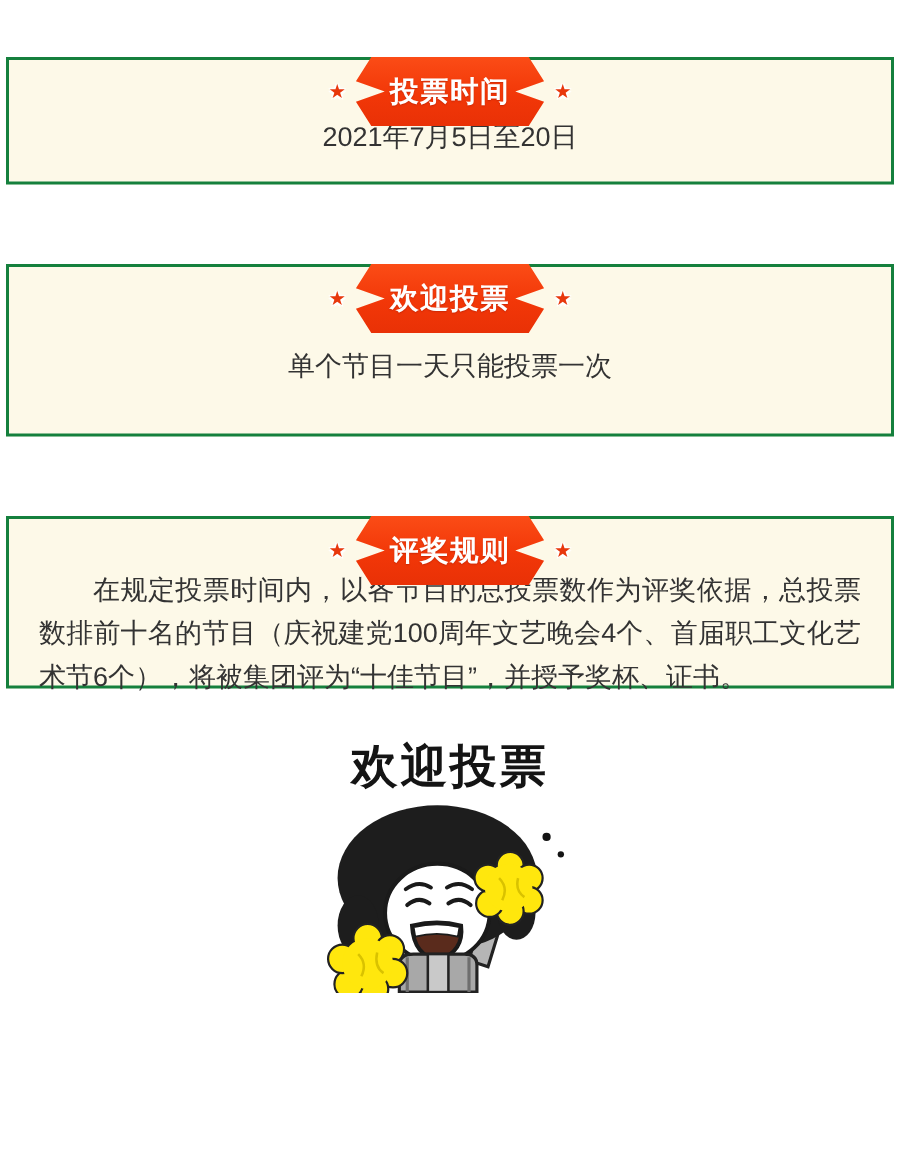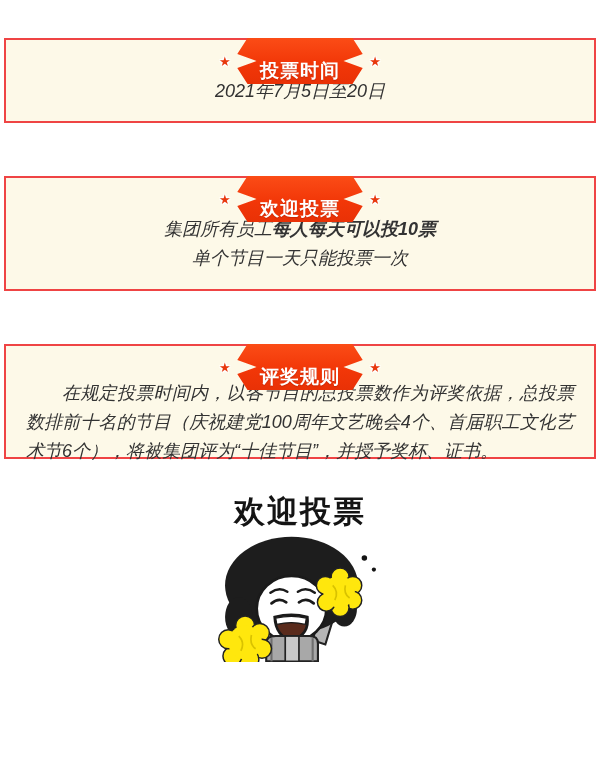--- a/index.html
+++ b/index.html
@@ -16,40 +16,39 @@
   .s3 { margin-top:53px; }
 
   .ribbon-wrap {
     position:absolute; top:0; left:50%; transform:translateX(-50%);
     width:128px; height:46px; z-index:2;
   }
   .ribbon {
     width:100%; height:100%;
     background:linear-gradient(180deg,#fb4c16 0%,#f23708 55%,#e93106 100%);
     clip-path:polygon(9% 0,91% 0,99% 35%,84% 50%,99% 65%,91% 100%,9% 100%,1% 65%,16% 50%,1% 35%);
-    display:flex; align-items:flex-end; justify-content:center;
+    display:flex; align-items:center; justify-content:center;
   }
   .ribbon-label {
     color:#ffffff; font-weight:bold; font-size:19px; letter-spacing:1px;
     text-shadow:0 1px 1px rgba(150,20,0,.4);
   }
   .star {
     position:absolute; top:50%; transform:translateY(-50%);
     font-size:13px; line-height:1; color:#e8380d; z-index:3;
     text-shadow:-1px -1px 0 #fff,1px -1px 0 #fff,-1px 1px 0 #fff,1px 1px 0 #fff,0 0 3px #fff;
   }
   .star.left { left:-17px; }
   .star.right { right:-17px; }
 
   .card {
     margin-top:23px;
-    border:2px solid #ef4444;
+    border:2px solid #15803d;
     background:#fdf9e8;
     box-sizing:border-box;
-    font-style:italic;
   }
   .card.centered {
     display:flex; flex-direction:column; align-items:center; justify-content:center;
     padding-top:21px;
   }
   .c1 { height:85px; }
   .c2 { height:115px; }
   .c3 { height:115px; padding:33px 20px 12px; }
 
   .card p { margin:0; color:#333333; font-size:18px; line-height:29px; }
@@ -86,21 +85,20 @@
 
   <section class="section s2">
     <div class="ribbon-wrap">
       <span class="star left">★</span>
       <div class="ribbon">
         <span class="ribbon-label">欢迎投票</span>
       </div>
       <span class="star right">★</span>
     </div>
     <div class="card c2 centered">
-      <p class="rule-line"><span>集团所有员工</span><span class="rule-bold">每人每天可以投10票</span></p>
       <p class="rule-line">单个节目一天只能投票一次</p>
     </div>
   </section>
 
   <section class="section s3">
     <div class="ribbon-wrap">
       <span class="star left">★</span>
       <div class="ribbon">
         <span class="ribbon-label">评奖规则</span>
       </div>

